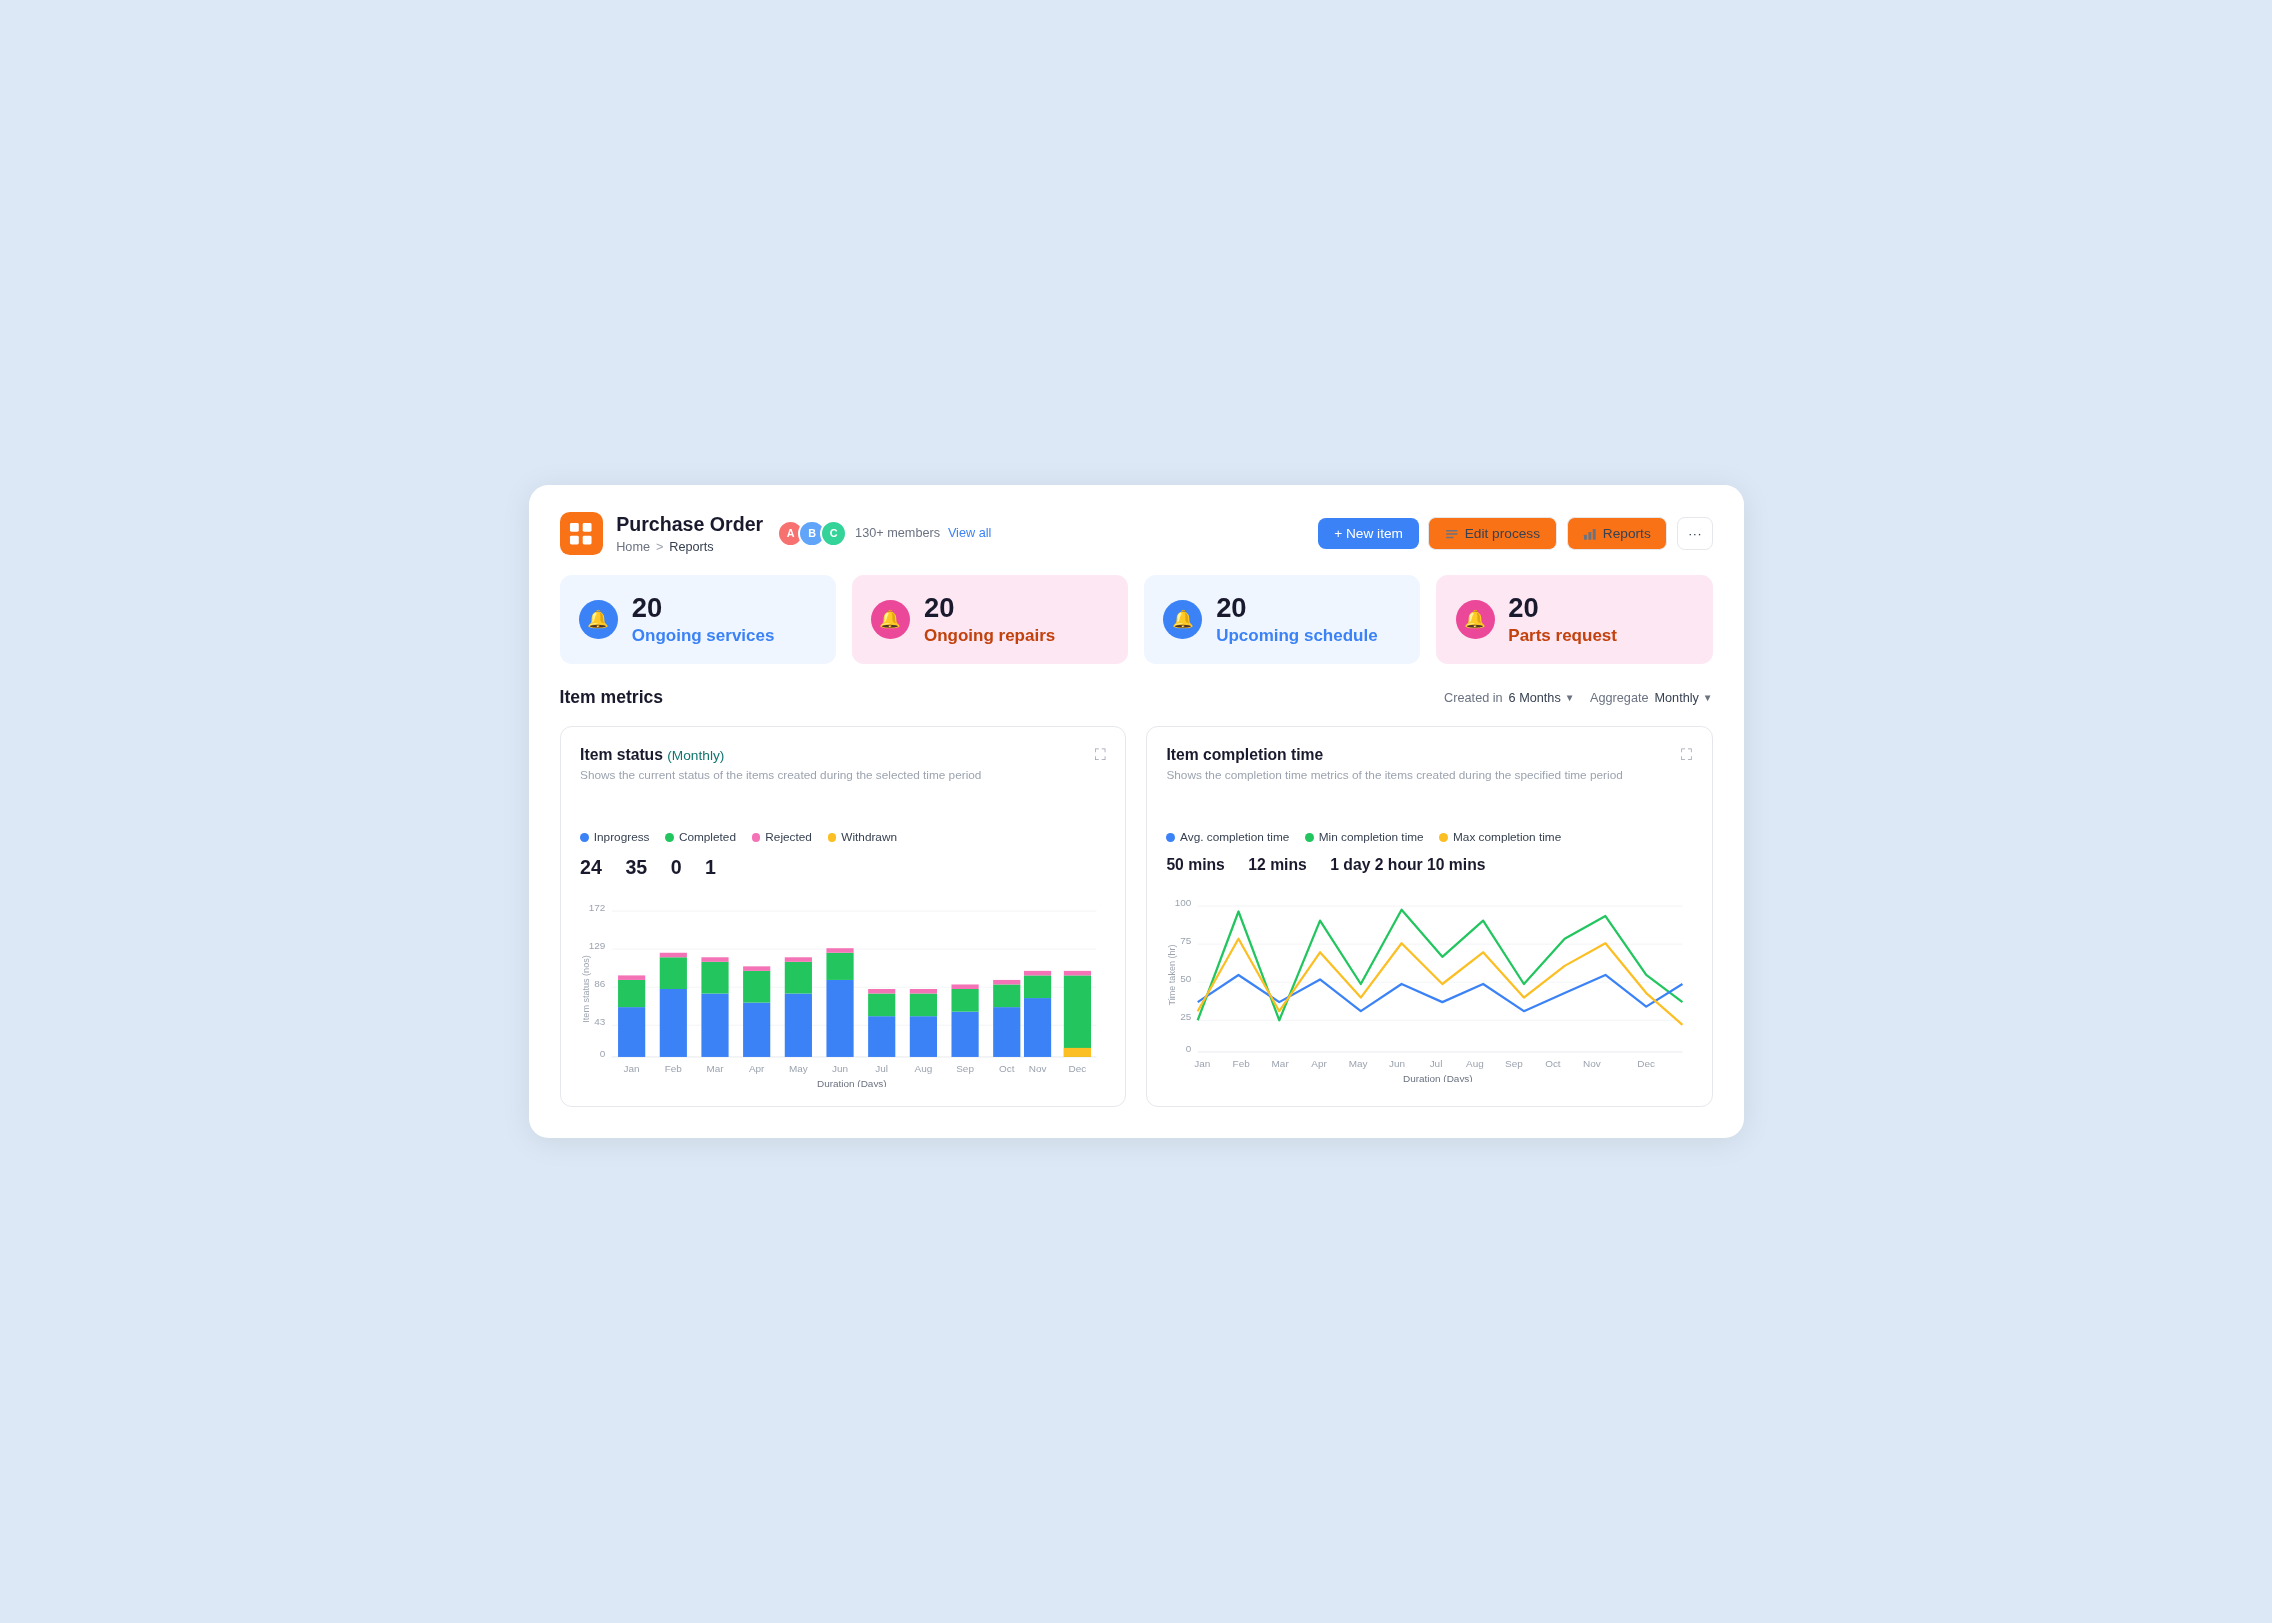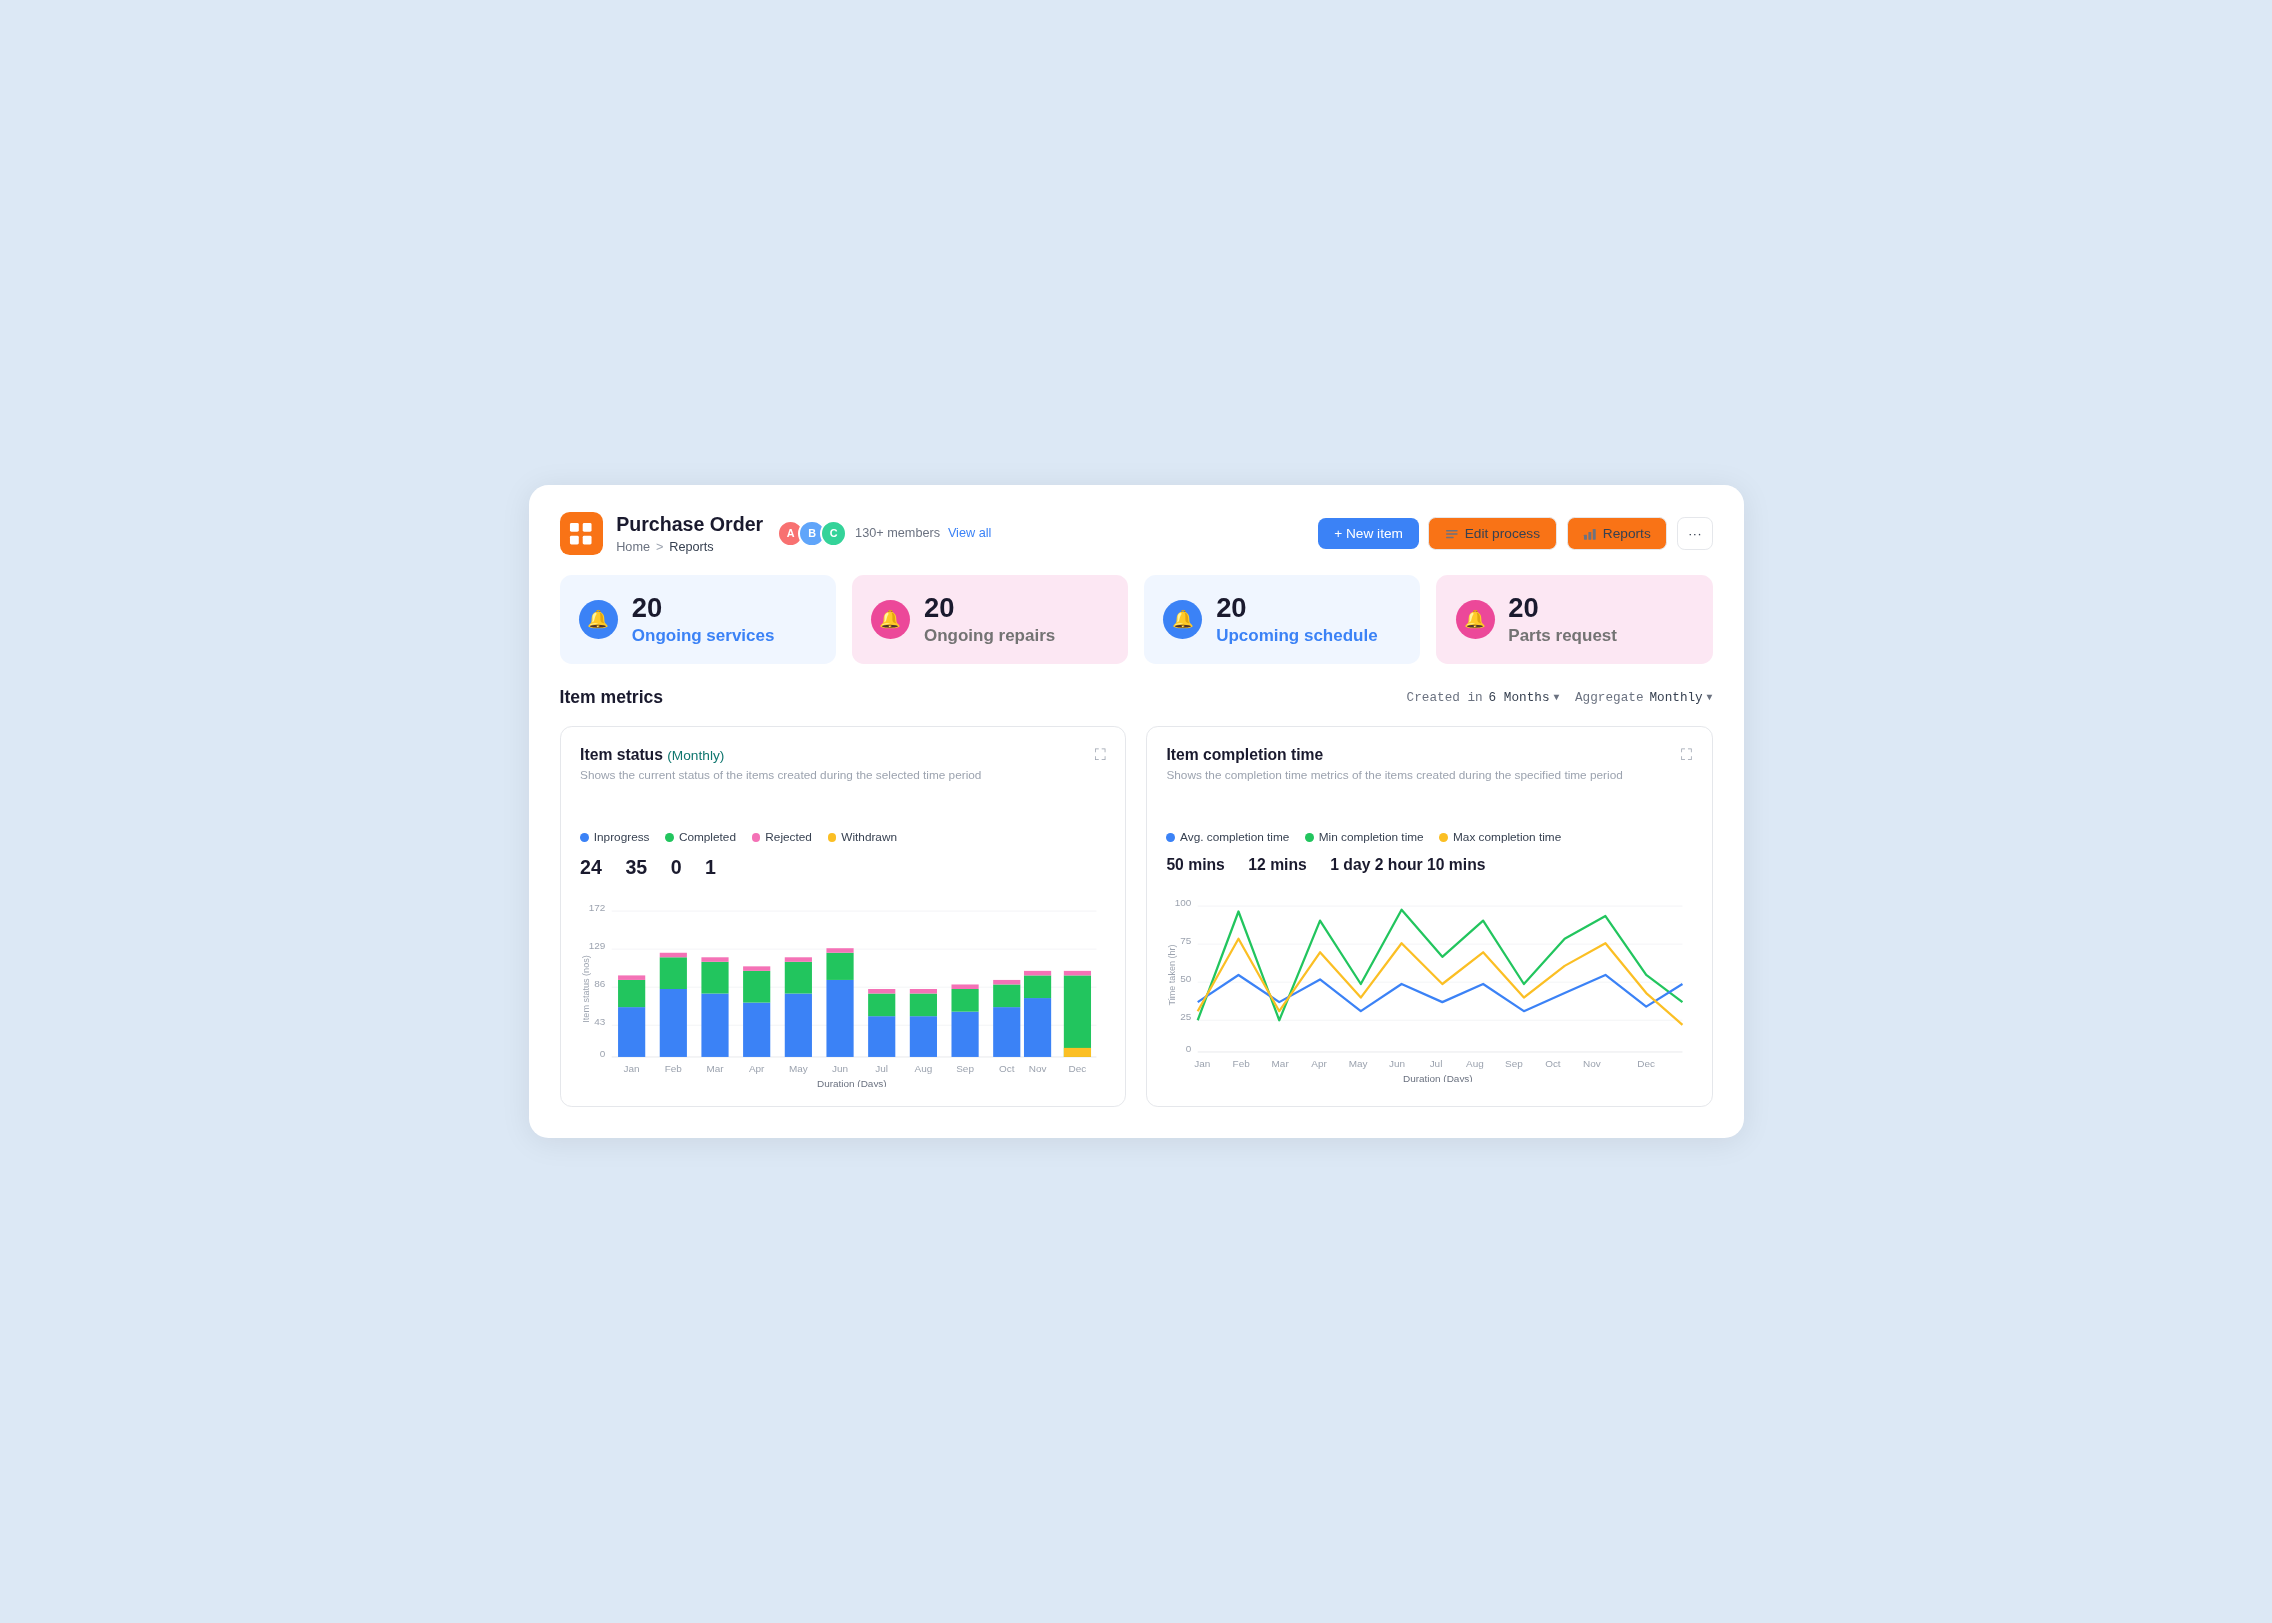--- a/index.html
+++ b/index.html
@@ -113,31 +113,31 @@
       display: flex; align-items: center; justify-content: center;
       flex-shrink: 0;
       font-size: 17.6px;
     }
     .stat-icon-blue { background: #3b82f6; color: #fff; }
     .stat-icon-pink { background: #ec4899; color: #fff; }
     .stat-info { display: flex; flex-direction: column; gap: 2px; }
     .stat-number { font-size: 27.4px; font-weight: 700; color: #1a1a2e; }
     .stat-label { font-size: 17px; font-weight: bold; }
     .stat-label-blue { color: #3b82f6; }
-    .stat-label-pink { color: #737373; }
+    .stat-label-pink { color: #c2410c; }
 
     
     .metrics-header {
       display: flex;
       align-items: center;
       justify-content: space-between;
       margin-bottom: 17.6px;
     }
     .metrics-title { font-size: 17.6px; font-weight: 600; color: #1a1a2e; }
-    .metrics-controls { display: flex; align-items: center; gap: 15.7px; font-family: Liberation Mono, monospace; }
+    .metrics-controls { display: flex; align-items: center; gap: 15.7px; }
     .control-group { display: flex; align-items: center; gap: 5.9px; }
     .control-label { font-size: 12.7px; color: #6b7280; }
     .control-select {
       display: flex; align-items: center; gap: 3.9px;
       font-size: 12.7px; font-weight: 500; color: #374151;
       cursor: pointer;
     }
     .chevron { font-size: 9.8px; color: #6b7280; }
 
     

